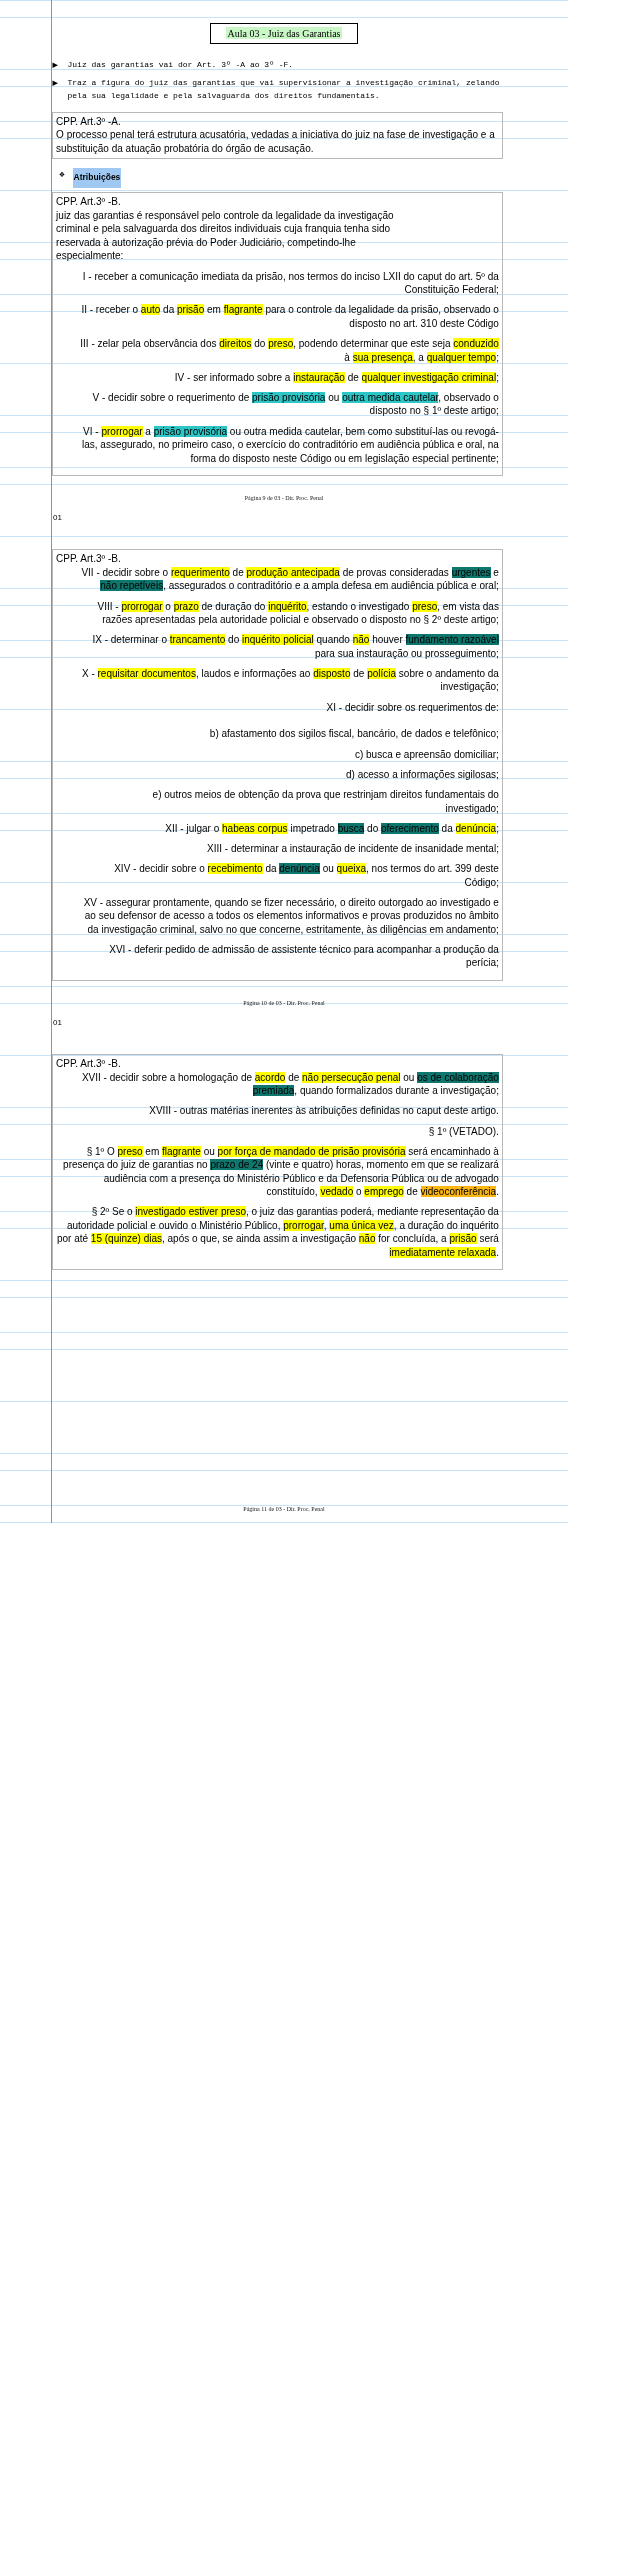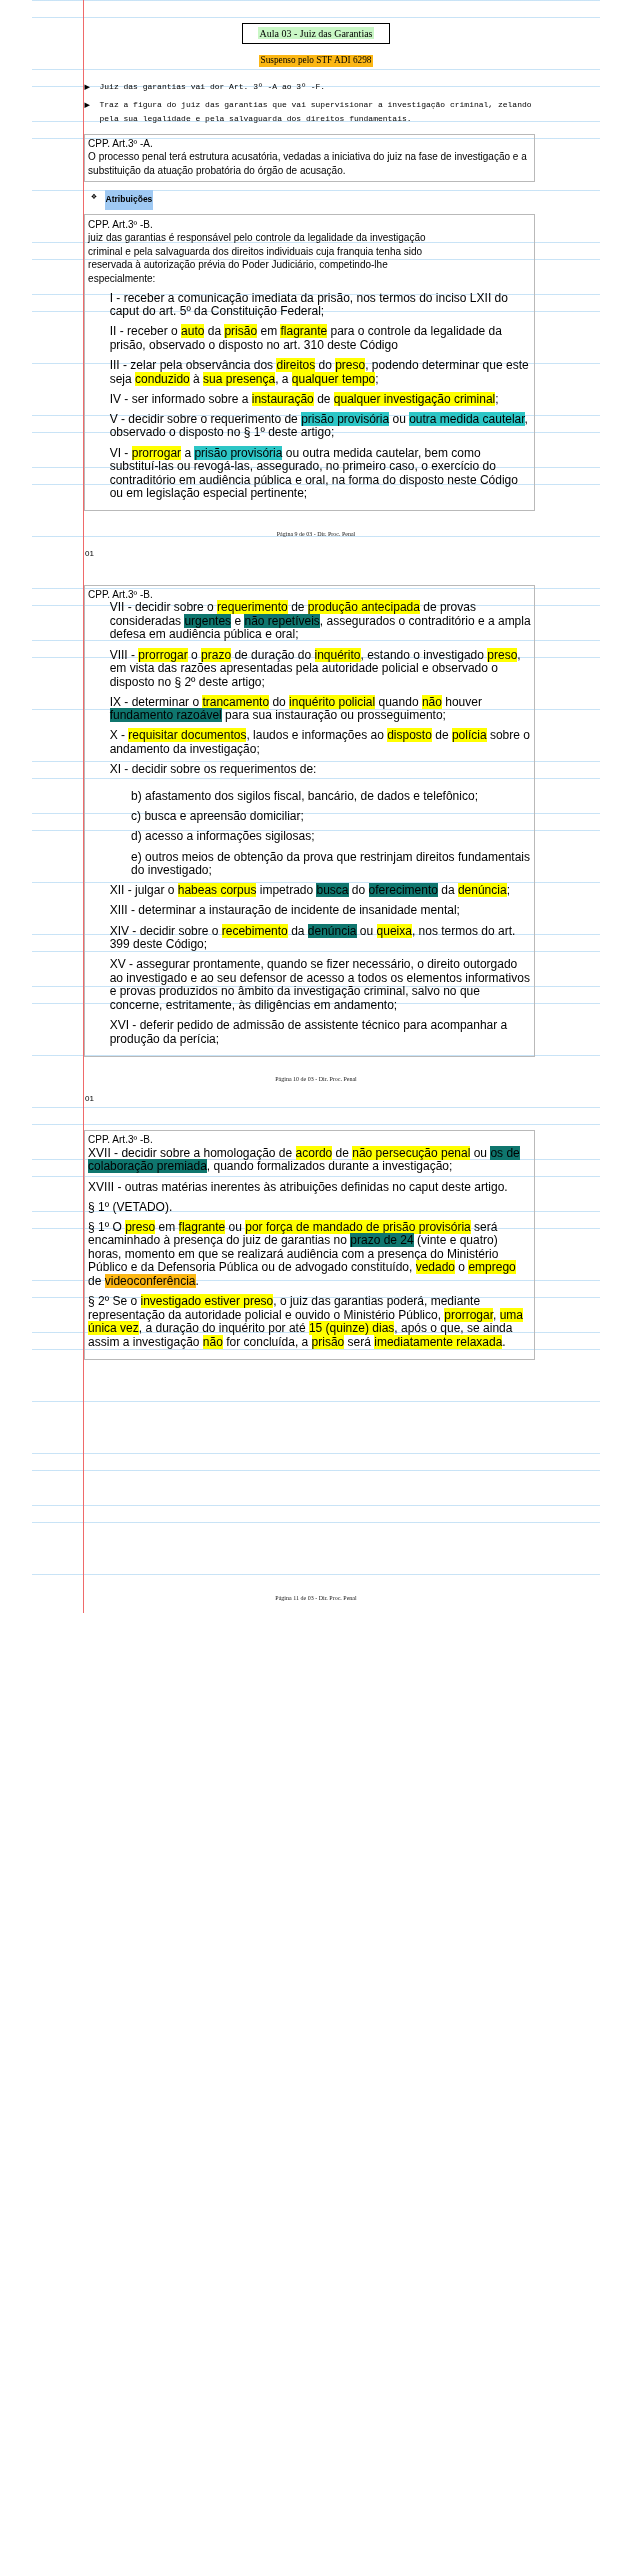--- a/index.html
+++ b/index.html
@@ -10,21 +10,20 @@
     font-family: "Liberation Sans", sans-serif;
     color: #000000;
   }
 
   
   .sheet {
     position: relative;
     width: 568px;
     background: #ffffff;
     overflow: hidden;
-    margin-left: 32px;
   }
   
   .ruling {
     position: absolute;
     inset: 0;
     pointer-events: none;
     background-image:
       repeating-linear-gradient(
         to bottom,
         rgba(198,226,246,0.95) 0px,
@@ -138,25 +137,26 @@
     margin-left: 52px;
     width: 451px;
     padding: 2.1px 3.1px 3.1px 3.1px;
     background: transparent;
   }
 
   .lead { font-size: 10px; line-height: 13.5px; }
 
   
   .item {
-    font-size: 12px;
+    font-size: 10px;
     line-height: 13.5px;
     margin: 0 0 0 0;
     padding-left: 21.6px;
     text-indent: 0;
+    text-align: right;
   }
   .item.flush { padding-left: 0; }
   .item.sub { padding-left: 43px; }
   .item-gap { height: 6.7px; }
 
   
   .hl-y { background: #ffff00; }
   .hl-g { background: #0f766e; }
   .hl-c { background: #2dc6c6; }
   .hl-o { background: #fcb714; }
@@ -186,23 +186,20 @@
   <div class="margin-rule"></div>
 
   <div class="content" id="content">
 
     <div class="title-wrap">
       <div class="title-box">
         <span class="title-text">Aula 03 - Juiz das Garantias</span>
       </div>
     </div>
 
-    <div class="subtitle-wrap">
-      <span class="subtitle-text">Suspenso pelo STF ADI 6298</span>
-    </div>
 
     <div class="spacer-l"></div>
 
     <div class="col">
       <div class="bullet-row">
         <span class="bullet-glyph">▶</span>
         <span class="bullet-body">Juiz das garantias vai dor Art. 3º -A ao 3º -F.</span>
       </div>
       <div class="spacer-s"></div>
       <div class="bullet-row">

